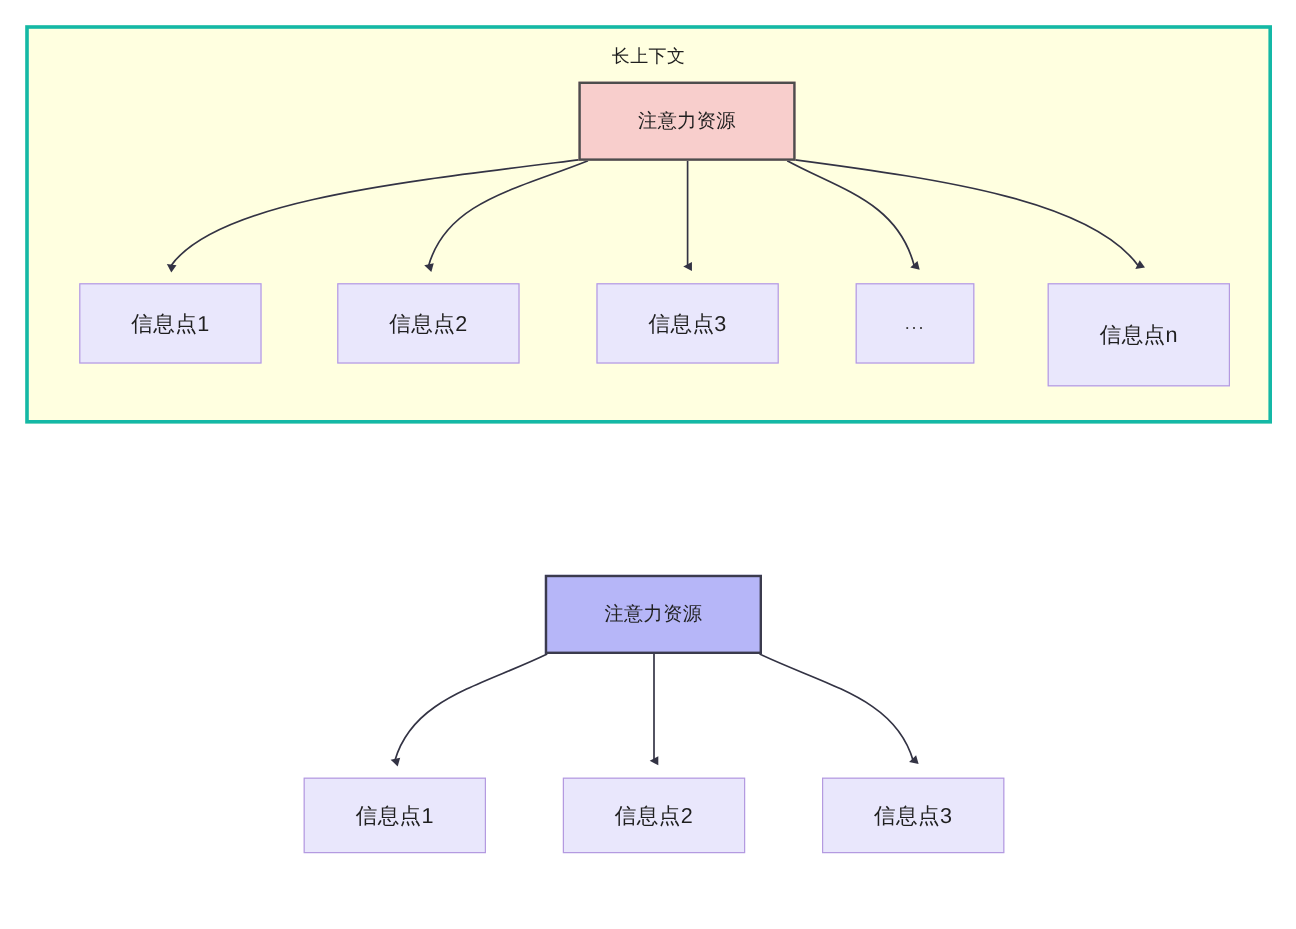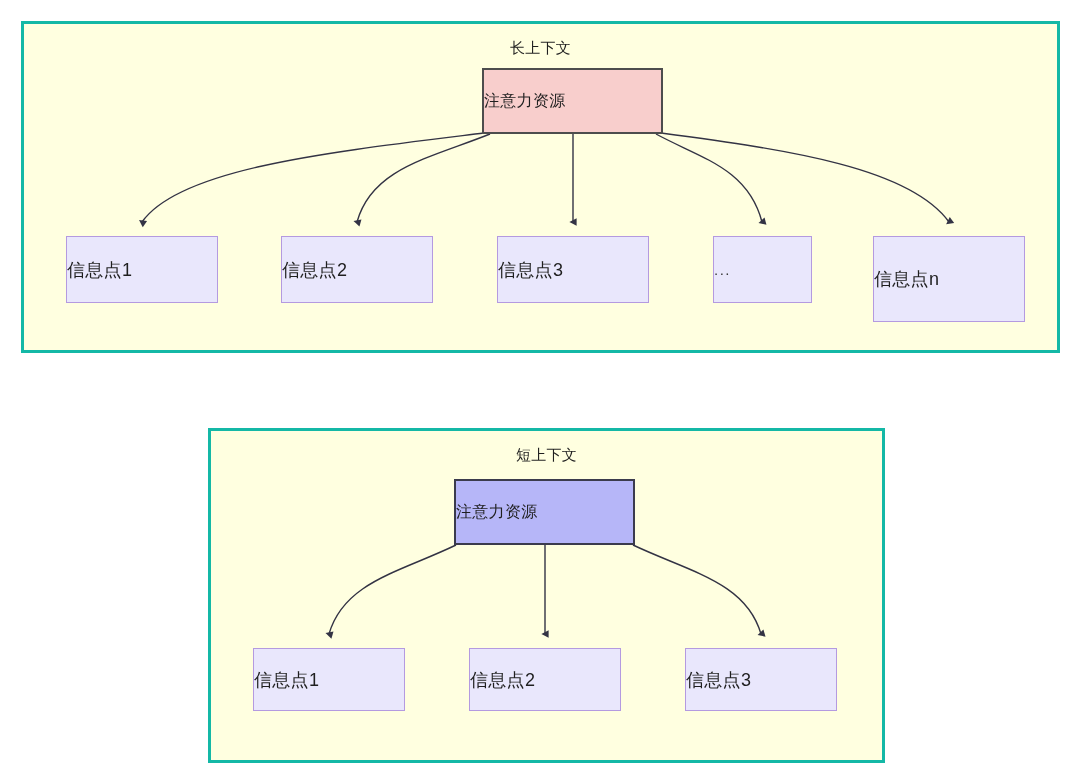--- a/index.html
+++ b/index.html
@@ -40,20 +40,21 @@
     font-size: 15px;
     color: #1f1f1f;
     line-height: 1;
     letter-spacing: 0.3px;
   }
   .node {
     position: absolute;
     box-sizing: border-box;
     display: flex;
     align-items: center;
+    justify-content: center;
     font-size: 16px;
     color: #1f1f1f;
     letter-spacing: 0.3px;
     text-align: center;
   }
   .node-root-long {
     background: #f8cecc;
     border: 2px solid #4d4d4d;
   }
   .node-root-short {
@@ -113,23 +114,20 @@
   <div class="node node-info" style="left:497px; top:236px; width:152px; height:67px;">
     <span>信息点3</span>
   </div>
   <div class="node node-ellipsis" style="left:713px; top:236px; width:99px; height:67px;">
     <span>...</span>
   </div>
   <div class="node node-info" style="left:873px; top:236px; width:152px; height:86px;">
     <span>信息点n</span>
   </div>
 
-  <div class="group-box" style="left:208px; top:428px; width:677px; height:335px;">
-    <div class="group-title" style="top:16px;">短上下文</div>
-  </div>
 
   <svg class="edge-layer" width="1080" height="774" viewBox="0 0 1080 774">
 
     <path d="M 456 545 C 400 572, 344 582, 329 634" fill="none" stroke="#333344" stroke-width="1.4" marker-end="url(#arrowhead)"></path>
 
     <path d="M 545 545 L 545 634" fill="none" stroke="#333344" stroke-width="1.4" marker-end="url(#arrowhead)"></path>
 
     <path d="M 633 545 C 690 572, 746 582, 761 634" fill="none" stroke="#333344" stroke-width="1.4" marker-end="url(#arrowhead)"></path>
   </svg>
 

